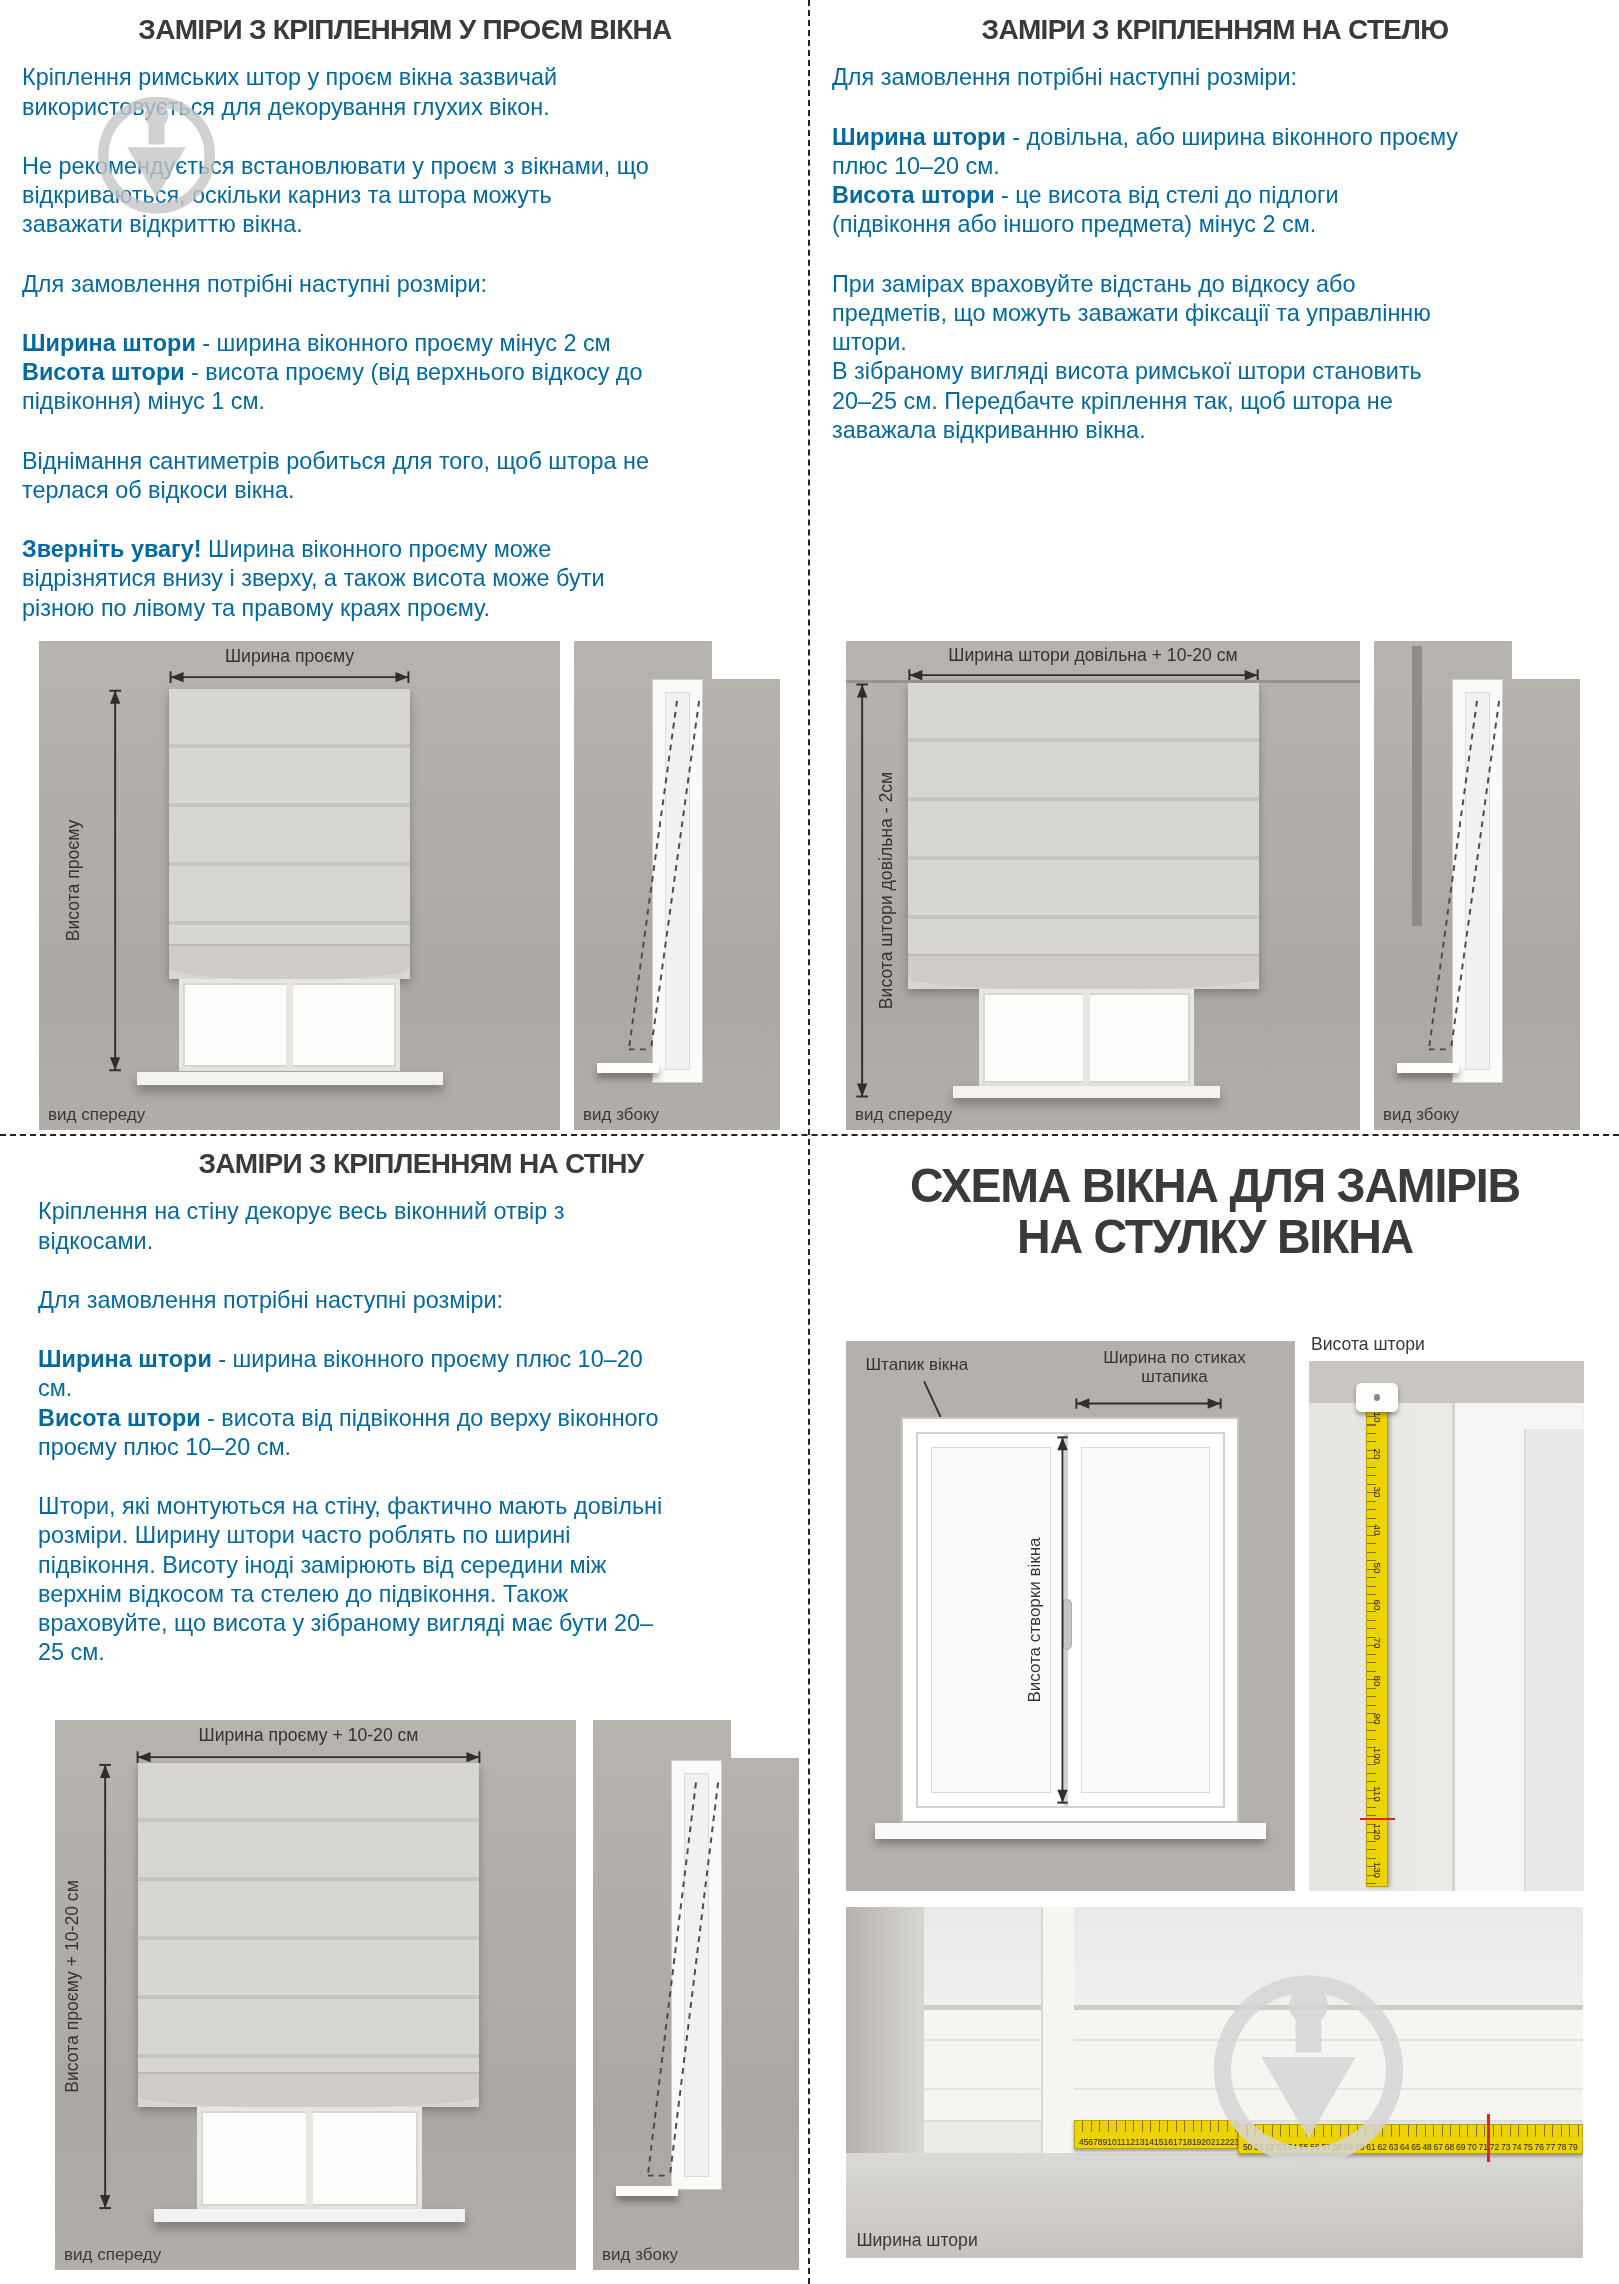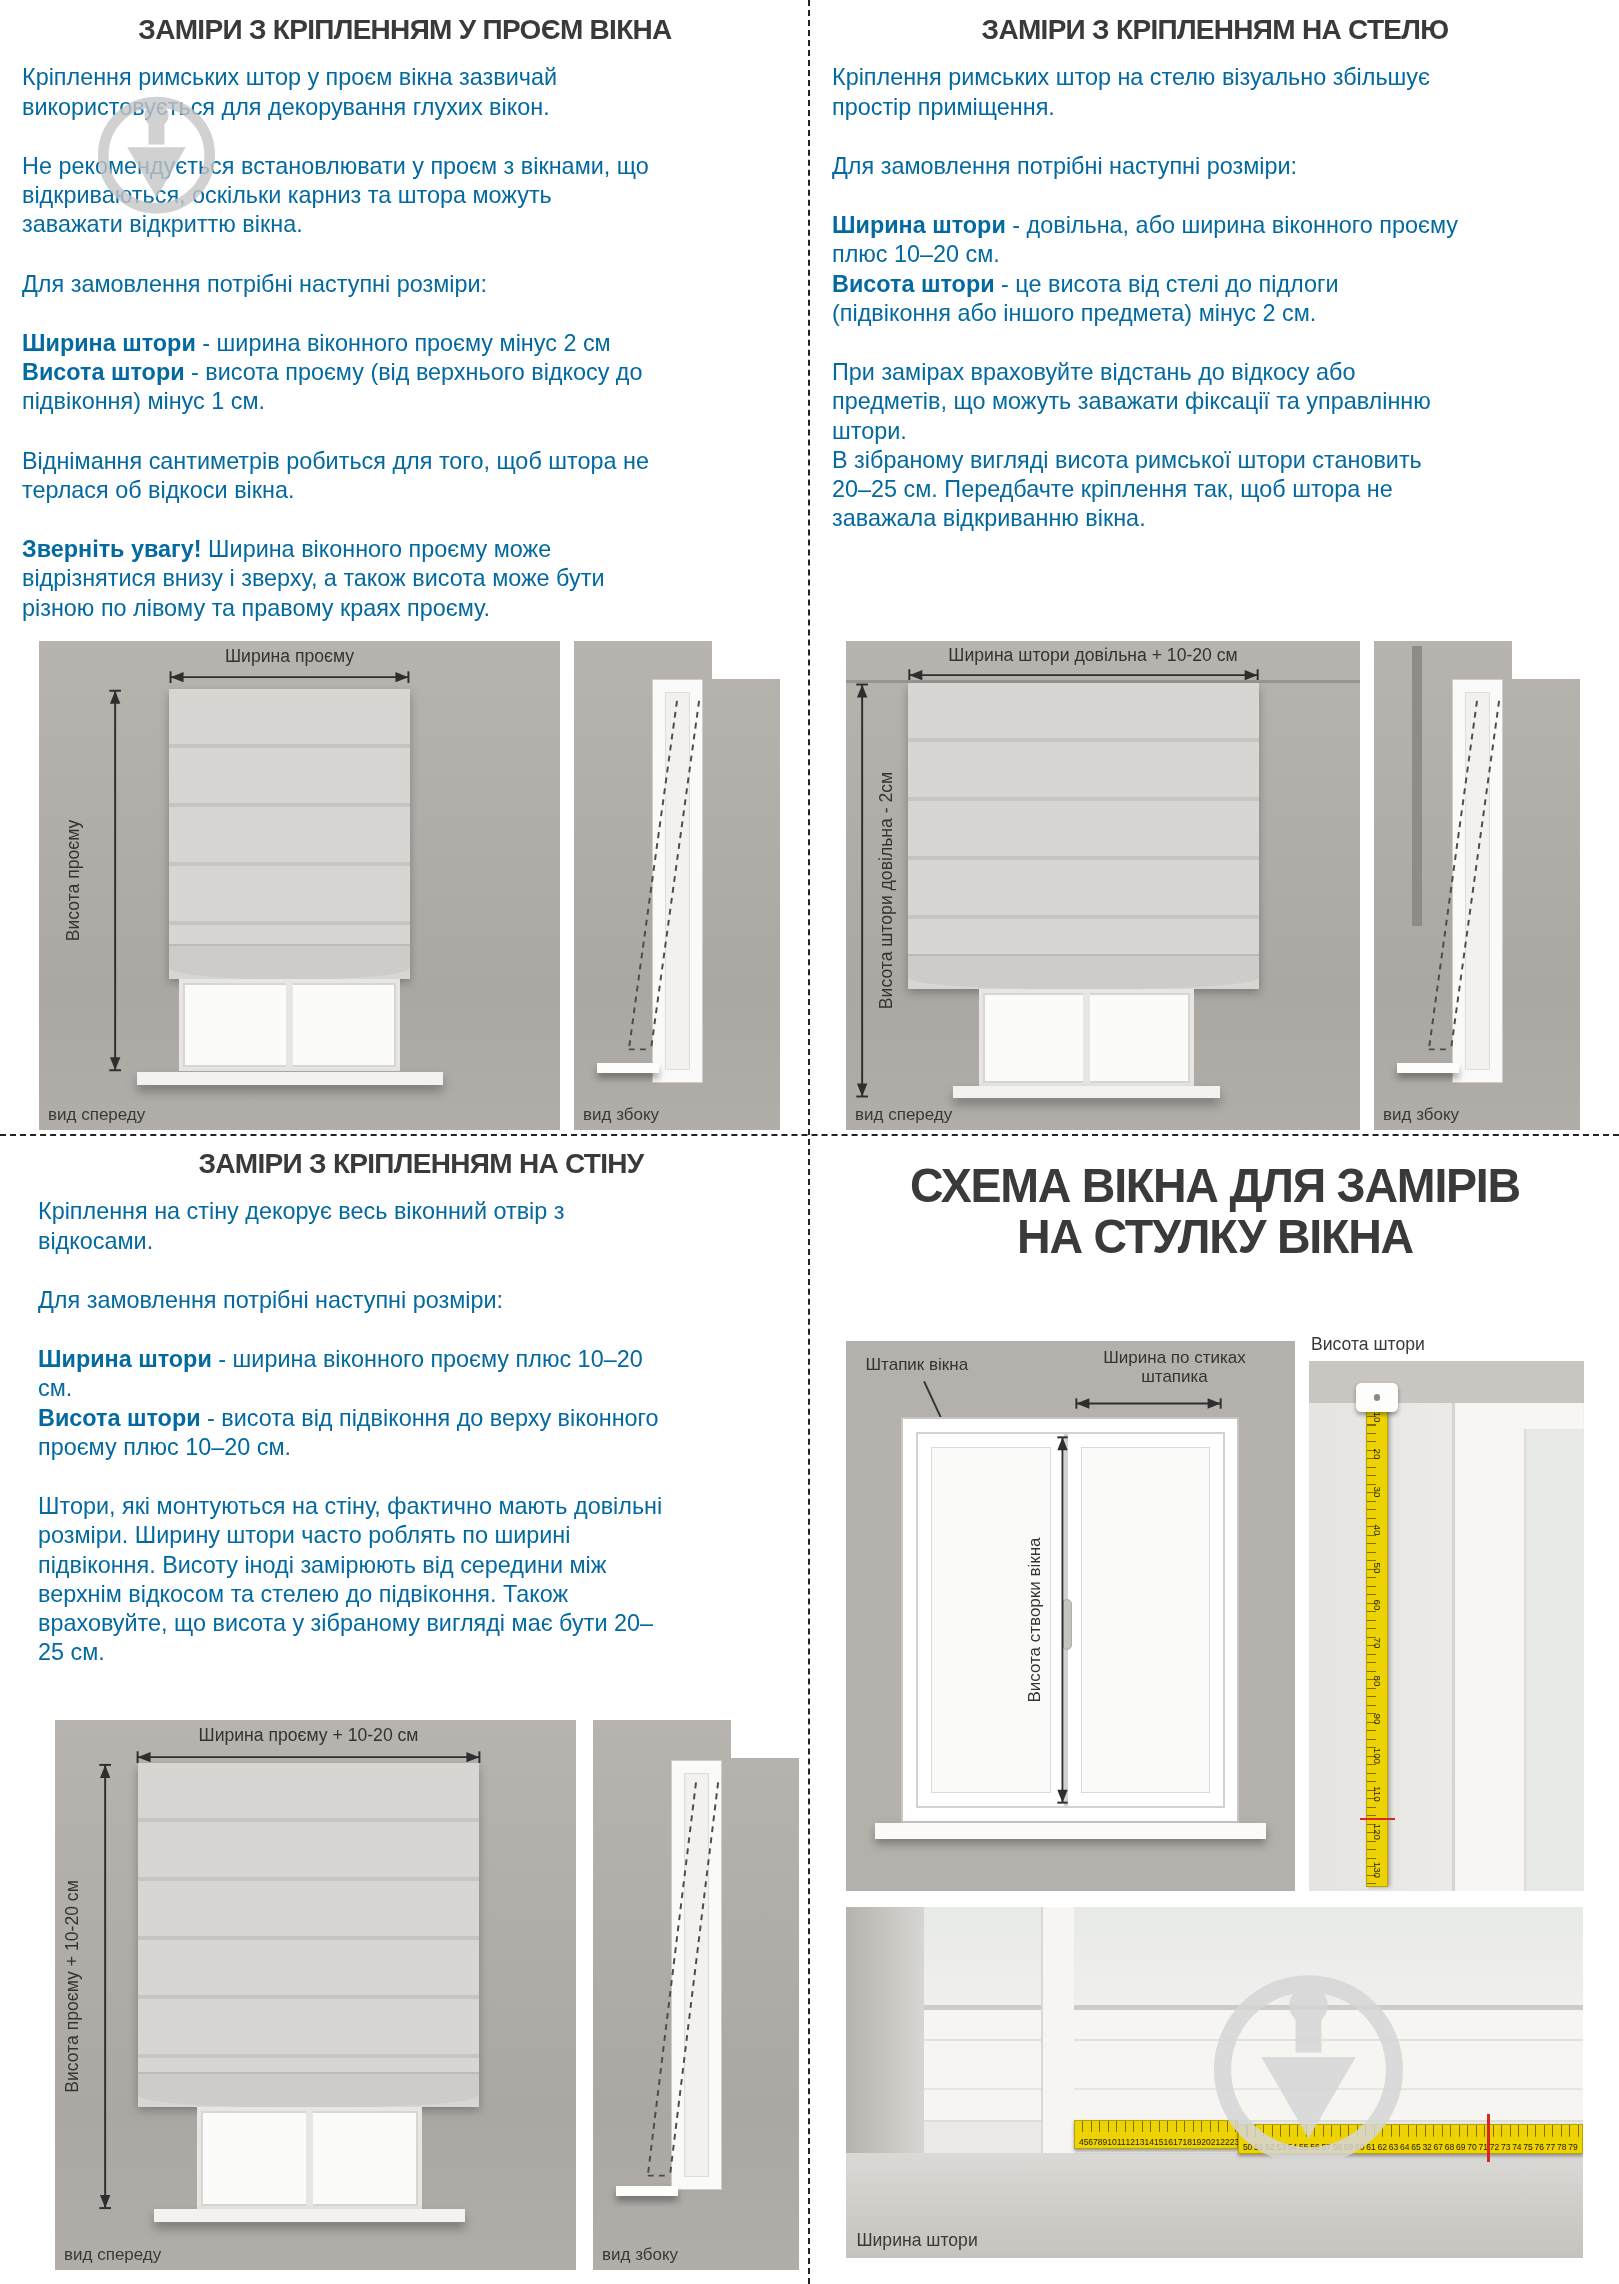--- a/index.html
+++ b/index.html
@@ -158,21 +158,20 @@
           <line x1="84" y1="628" x2="118" y2="628"></line>
       </svg>
       <div class="side-sill" style="left:23.4px;top:422px;width:62px;height:10.4px"></div>
       <div class="fig-caption">вид збоку</div>
     </div>
   </section>
 
   <section class="quad q-tr">
     <h2 class="sec-title">ЗАМІРИ З КРІПЛЕННЯМ НА СТЕЛЮ</h2>
     <div class="textcol">
-      <p class="body">Кріплення римських штор на стелю візуально збільшує простір приміщення.</p>
       <p class="body bold">Для замовлення потрібні наступні розміри:</p>
       <p class="body">
         <b>Ширина штори</b><span> - довільна, або ширина віконного проєму плюс 10–20 см.</span><br>
         <b>Висота штори</b><span> - це висота від стелі до підлоги (підвіконня або іншого предмета) мінус 2 см.</span>
       </p>
       <p class="body tight">При замірах враховуйте відстань до відкосу або предметів, що можуть заважати фіксації та управлінню штори.</p>
       <p class="body">В зібраному вигляді висота римської штори становить 20–25 см. Передбачте кріплення так, щоб штора не заважала відкриванню вікна.</p>
     </div>
 
     <div class="fig-front" style="left:36px;top:641px;width:514px;height:489px">
@@ -386,21 +385,21 @@
           <span>56</span>
           <span>57</span>
           <span>58</span>
           <span>59</span>
           <span>60</span>
           <span>61</span>
           <span>62</span>
           <span>63</span>
           <span>64</span>
           <span>65</span>
-          <span>32</span>
+          <span>48</span>
           <span>67</span>
           <span>68</span>
           <span>69</span>
           <span>70</span>
           <span>71</span>
           <span>72</span>
           <span>73</span>
           <span>74</span>
           <span>75</span>
           <span>76</span>

